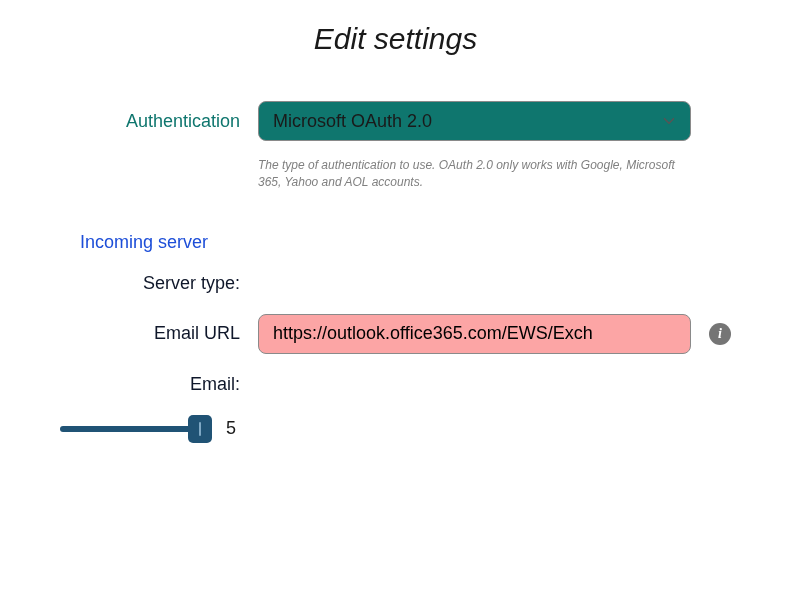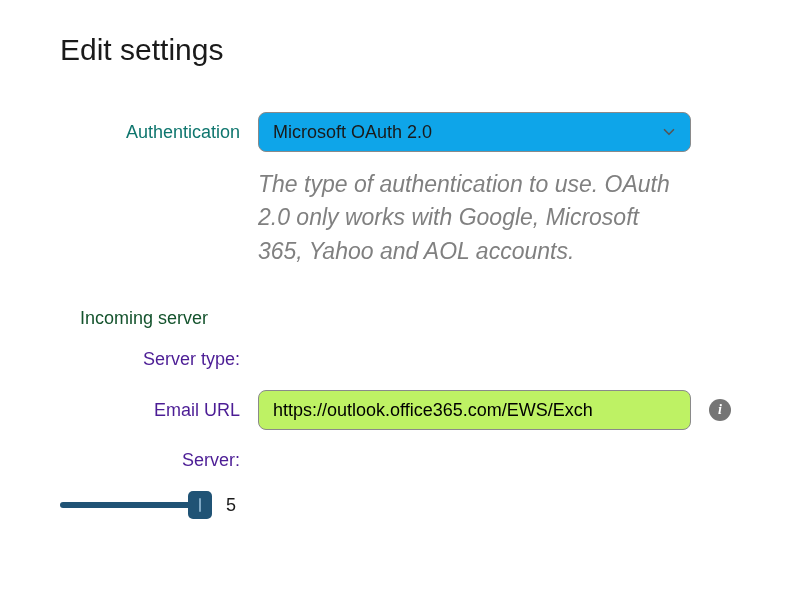--- a/index.html
+++ b/index.html
@@ -11,58 +11,59 @@
       font-family: -apple-system, BlinkMacSystemFont, "Segoe UI", Arial, sans-serif;
       background: #ffffff;
       width: 791px;
       height: 590px;
       padding: 20px 60px;
       color: #1a1a1a;
     }
     .title {
       font-size: 30px;
       font-weight: 400;
-      text-align: left;
-      margin-top: 13px;
+      text-align: center;
+      margin-top: 2px;
       margin-bottom: 45px;
+      font-style: italic;
     }
     .form {
       display: grid;
       grid-template-columns: 180px 1fr auto;
       column-gap: 18px;
       row-gap: 20px;
       align-items: center;
     }
     .label {
       text-align: right;
       font-size: 18px;
-      color: #4c1d95;
+      color: #0f172a;
     }
     .label.accent {
       color: #0f766e;
     }
     .section-header {
       grid-column: 1 / -1;
-      color: #14532d;
+      color: #1d4ed8;
       font-size: 18px;
       margin-top: 20px;
       margin-bottom: 0px;
       padding-left: 20px;
     }
     .select-box {
       position: relative;
       border: 1px solid #8a8a8a;
       border-radius: 8px;
       height: 40px;
       display: flex;
       align-items: center;
       padding: 0 14px;
       font-size: 18px;
       cursor: pointer;
-      background: #0ea5e9;
+      background: #0f766e;
     }
     .select-box .chevron {
       position: absolute;
       right: 12px;
       top: 50%;
       transform: translateY(-50%);
       width: 18px;
       height: 18px;
       pointer-events: none;
     }
@@ -70,26 +71,26 @@
       display: block;
     }
     .text-input {
       border: 1px solid #8a8a8a;
       border-radius: 8px;
       height: 40px;
       padding: 0 14px;
       font-size: 18px;
       font-family: inherit;
       width: 100%;
-      background: #bef264;
+      background: #fca5a5;
     }
     .help-text {
       font-style: italic;
       color: #808080;
-      font-size: 23px;
+      font-size: 12px;
       line-height: 1.45;
       grid-column: 2 / 3;
       margin-top: -4px;
       padding-right: 10px;
     }
     .info-icon {
       width: 22px;
       height: 22px;
       border-radius: 50%;
       background: #757575;
@@ -170,21 +171,21 @@
 
   <div class="section-header">Incoming server</div>
 
   <div class="label">Server type:</div>
   <div class="spacer"></div>
 
   <div class="label">Email URL</div>
   <input type="text" class="text-input" value="https://outlook.office365.com/EWS/Exch" style="">
   <div class="info-icon">i</div>
 
-  <div class="label">Server:</div>
+  <div class="label">Email:</div>
   <div class="spacer"></div>
 
   <div class="slider-cell">
     <div class="slider-wrap">
       <div class="slider-track"></div>
       <div class="slider-thumb"></div>
     </div>
     <span class="slider-value">5</span>
   </div>
   <div class="spacer"></div>

